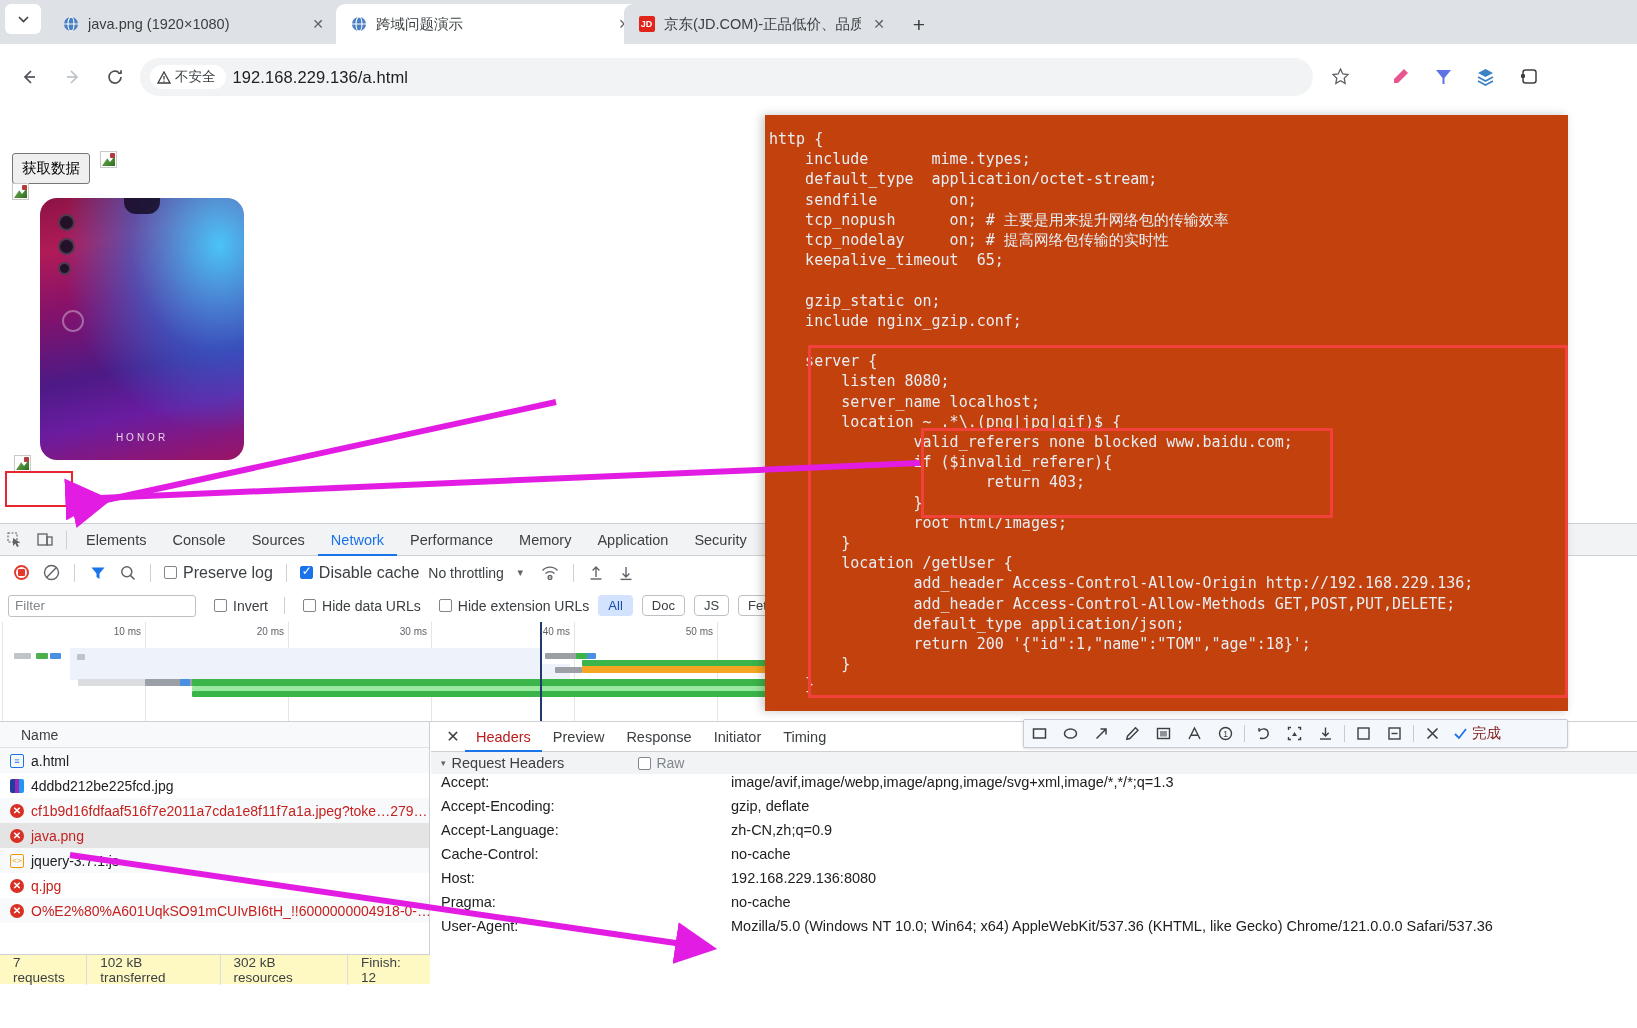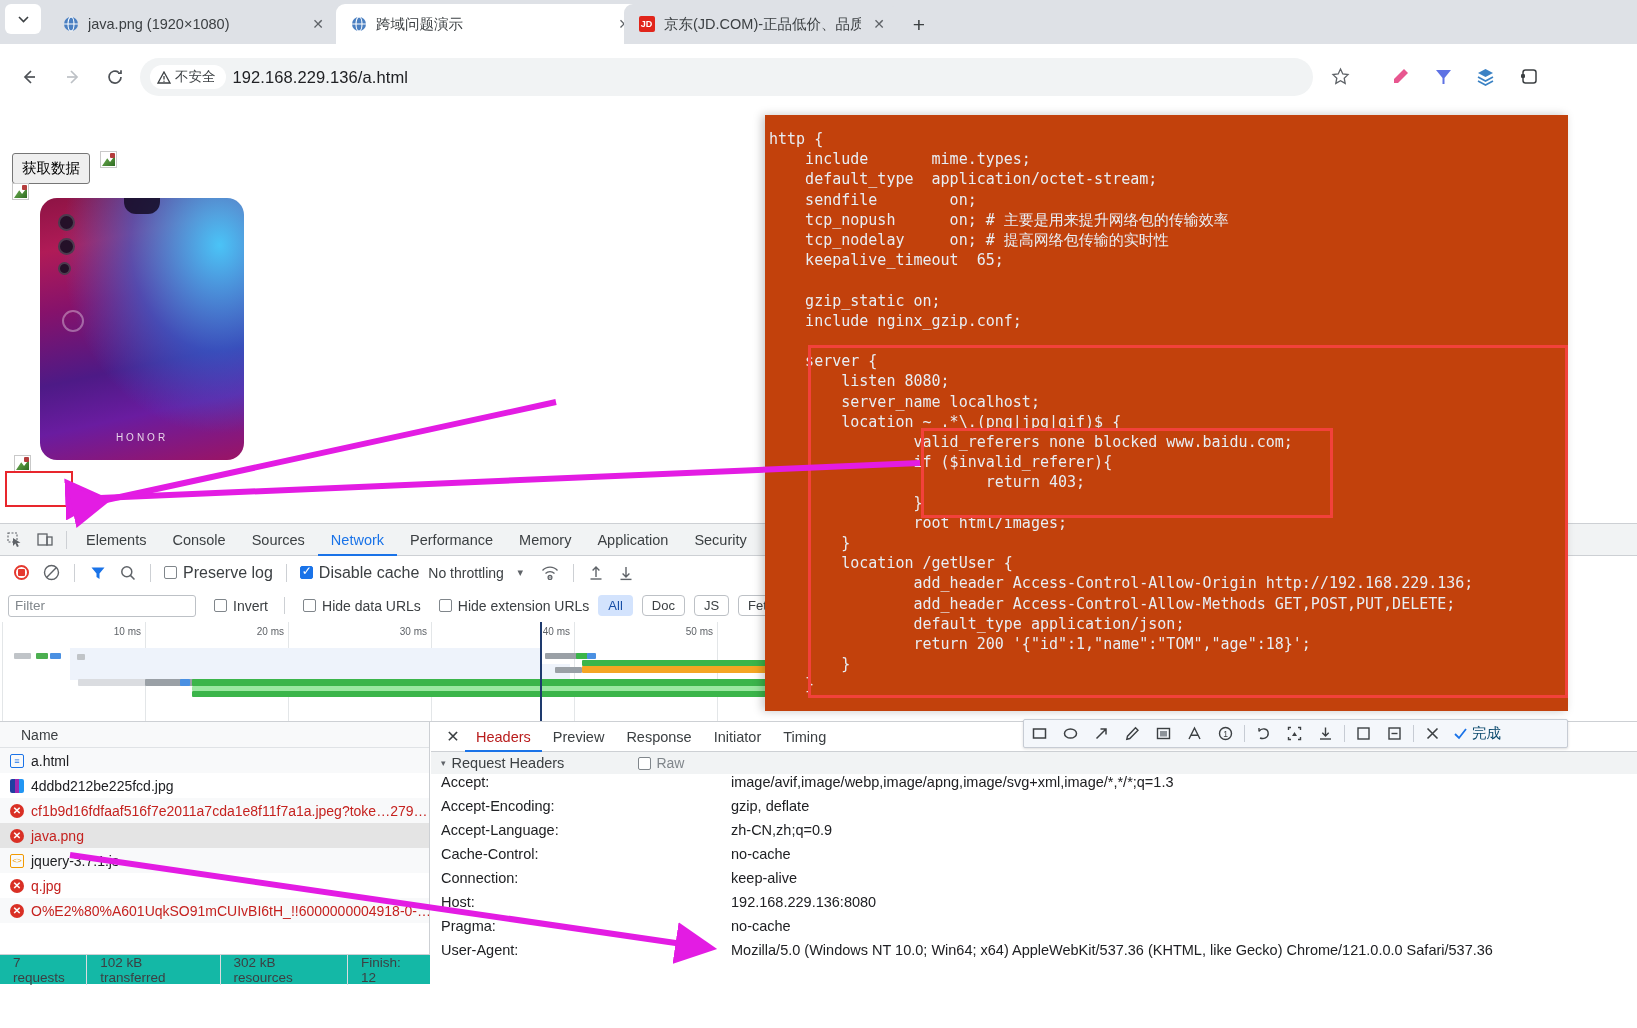--- a/index.html
+++ b/index.html
@@ -152,21 +152,21 @@
   .req-row.odd { background:#f8f9fa; }
   .req-row.selected { background:#e4e4e4; }
   .req-row.err { color:#c5221f; }
   .rficon { width:14px; height:14px; flex:0 0 14px; display:flex; align-items:center; justify-content:center; font-size:11px; }
   .rficon.doc { border:1.5px solid #1a73e8; border-radius:2px; color:#1a73e8; font-size:9px; }
   .rficon.img { background:linear-gradient(90deg,#1f3fa0 33%,#9c27b0 33% 66%,#2196f3 66%); border-radius:2px; }
   .rficon.js { border:1.5px solid #f29900; border-radius:2px; color:#f29900; font-size:8px; }
   .rficon.errc { background:#d93025; border-radius:50%; color:#fff; font-size:10px; line-height:1; font-weight:bold; }
 
   #statusbar { position:absolute; left:0; bottom:0; width:430px; height:30px; border-top:1px solid #cdd0d4;
-    display:flex; align-items:center; font-size:13.5px; color:#3c4043; background:#14b8a6; }
+    display:flex; align-items:center; font-size:13.5px; color:#3c4043; background:#fef9c3; }
   #statusbar span.s { padding:0 13px; border-right:1px solid #dadce0; }
   #statusbar span.s:last-child { border-right:none; }
 
   
   #detail { position:absolute; left:431px; top:0; width:1206px; height:307px; background:#fff; }
   #detail-tabs { height:30px; display:flex; align-items:center; border-bottom:1px solid #cdd0d4; padding-left:10px; }
   #detail-close { width:24px; height:24px; display:flex; align-items:center; justify-content:center; font-size:16px; color:#3c4043; }
   .dtab { padding:0 11px; height:30px; display:flex; align-items:center; font-size:14.5px; color:#3c4043; }
   .dtab.active { color:#b91c1c; box-shadow:inset 0 -2px 0 #1a73e8; }
   #hdr-section { height:22px; display:flex; align-items:center; gap:6px; padding-left:10px;
@@ -190,21 +190,21 @@
 
   
   #annot-toolbar {
     position:absolute; left:1023px; top:719px; width:545px; height:29px;
     background:#f4f7fb; border:1px solid #c7ccd4; border-radius:2px;
     display:flex; align-items:center; gap:0; box-shadow:0 1px 3px rgba(0,0,0,0.14);
   }
   .atool { width:31px; height:27px; display:flex; align-items:center; justify-content:center; color:#3c4043; }
   .atool svg { display:block; }
   .asep { width:1px; height:17px; background:#c7ccd4; margin:0 3px; }
-  #annot-done { display:flex; align-items:center; gap:4px; padding:0 9px 0 5px; font-size:14.5px; color:#0c4a6e; }
+  #annot-done { display:flex; align-items:center; gap:4px; padding:0 9px 0 5px; font-size:14.5px; color:#7f1d1d; }
 
   
   #arrows { position:absolute; left:0; top:0; width:1637px; height:1028px; pointer-events:none; }
 </style>
 </head>
 <body>
 
 <div id="browser-chrome">
 
   <div id="tabstrip">
@@ -544,24 +544,20 @@
       </div>
       <div class="hdr-row">
         <span class="k">Accept-Language:</span>
         <span class="v">zh-CN,zh;q=0.9</span>
       </div>
       <div class="hdr-row">
         <span class="k">Cache-Control:</span>
         <span class="v">no-cache</span>
       </div>
       <div class="hdr-row">
-        <span class="k">Connection:</span>
-        <span class="v">keep-alive</span>
-      </div>
-      <div class="hdr-row">
         <span class="k">Host:</span>
         <span class="v">192.168.229.136:8080</span>
       </div>
       <div class="hdr-row">
         <span class="k">Pragma:</span>
         <span class="v">no-cache</span>
       </div>
       <div class="hdr-row">
         <span class="k">User-Agent:</span>
         <span class="v">Mozilla/5.0 (Windows NT 10.0; Win64; x64) AppleWebKit/537.36 (KHTML, like Gecko) Chrome/121.0.0.0 Safari/537.36</span>

